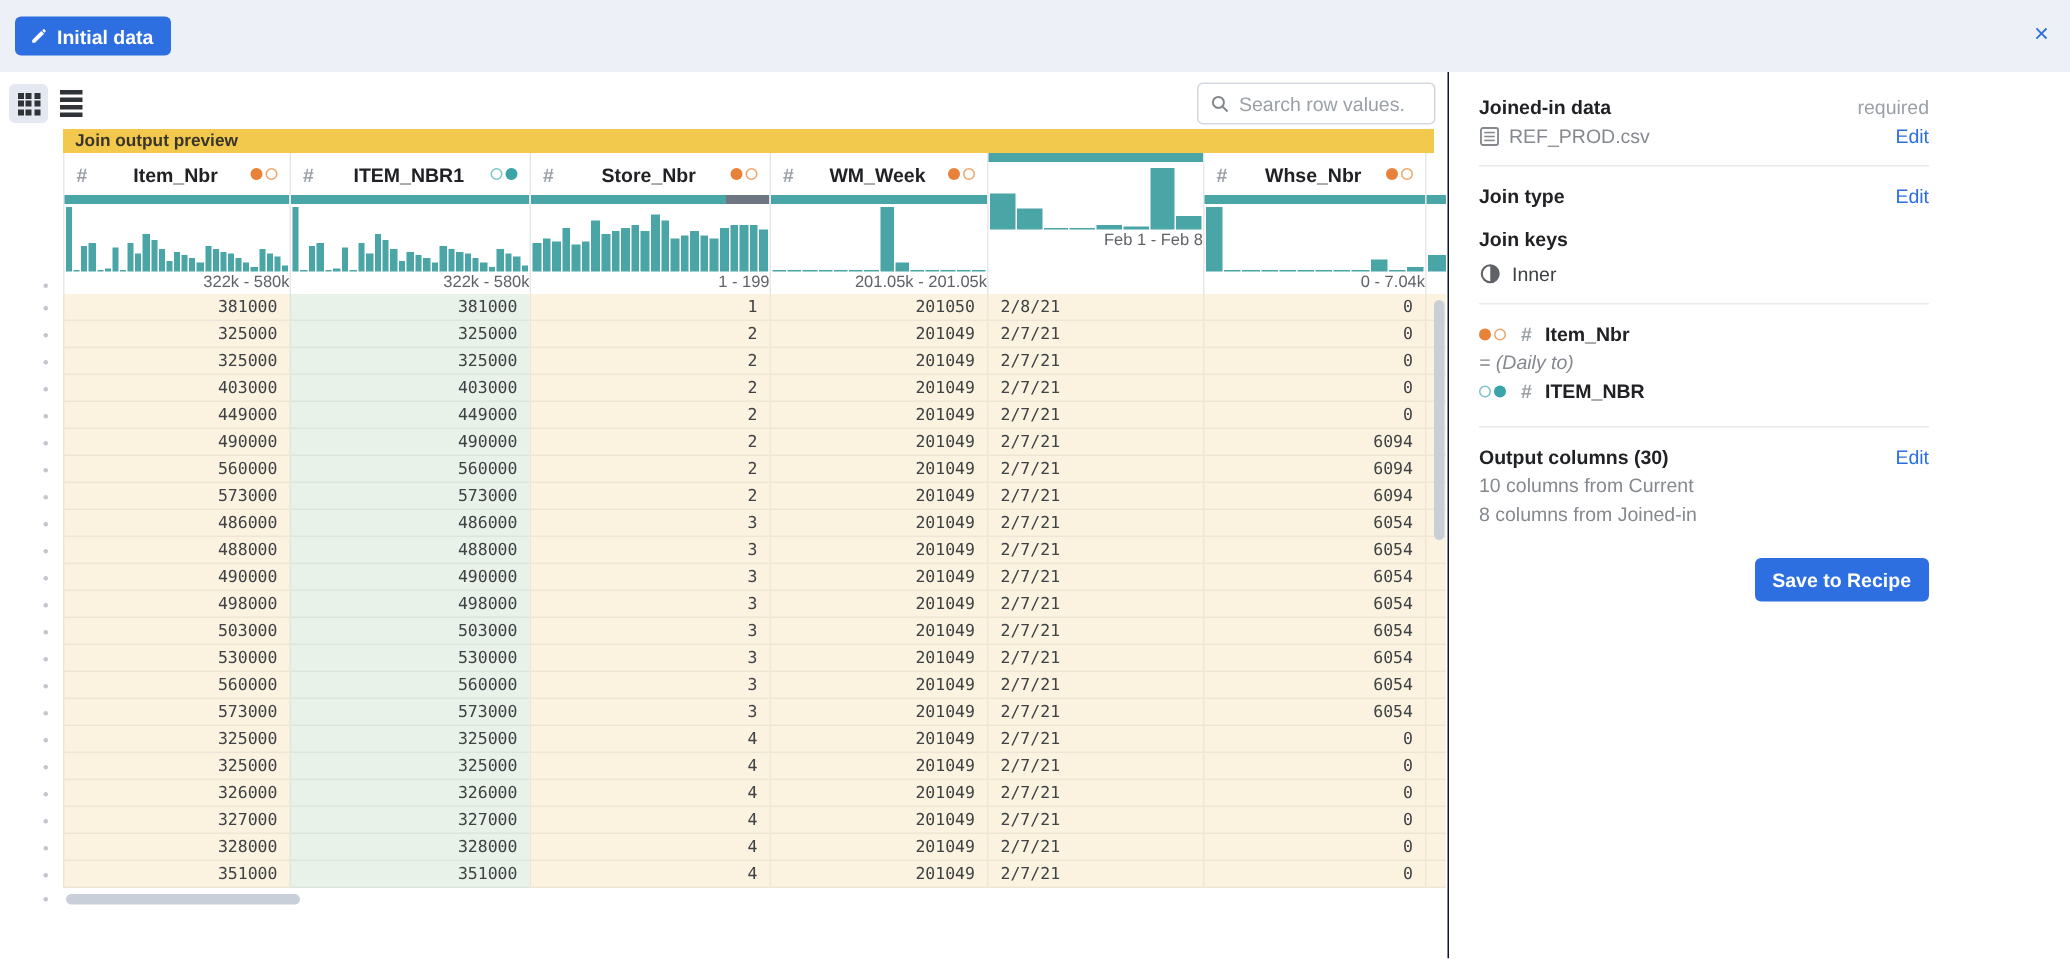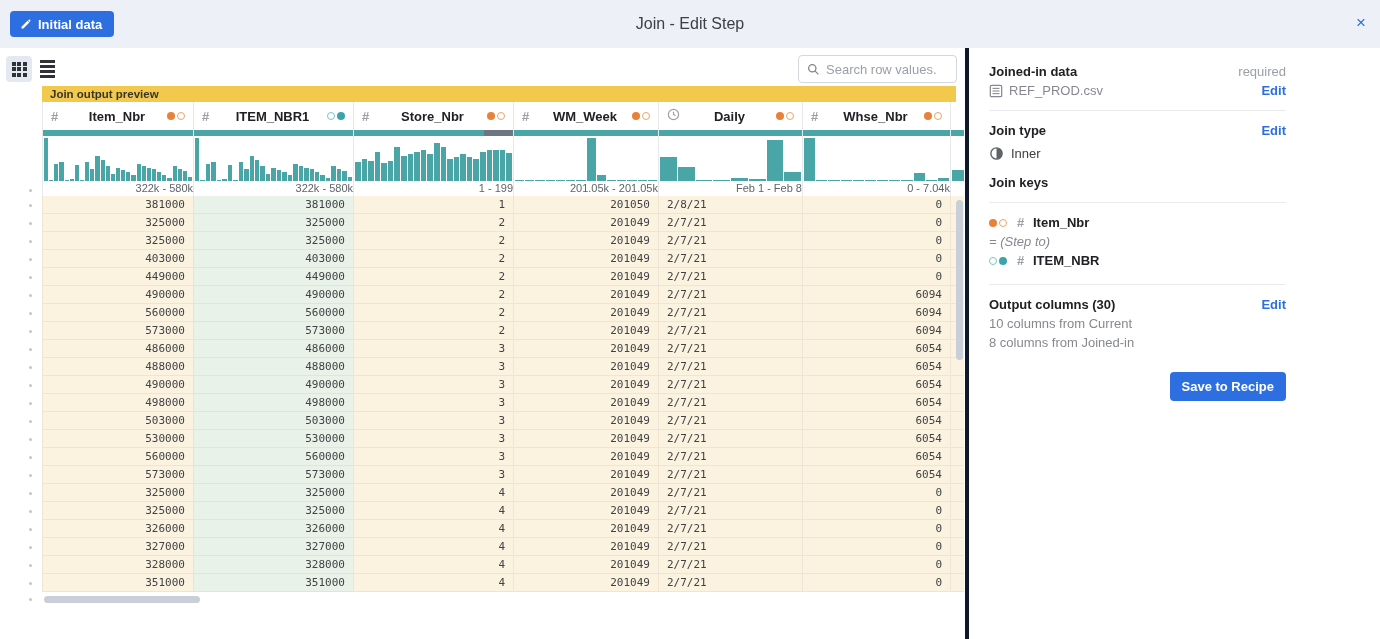--- a/index.html
+++ b/index.html
@@ -66,46 +66,45 @@
 
   #v-scrollbar { position:absolute; left:956px; top:152px; width:7px; height:160px; background:#C9CFD8; border-radius:4px; }
   #h-scrollbar { position:absolute; left:44px; top:548px; width:156px; height:7px; background:#C9CFD8; border-radius:4px; }
 
   
   #status-bar { position:absolute; left:0; top:605px; width:965px; height:34px; background:#FAFBFC; border-top:1px solid #E3E5E8;
     display:flex; align-items:center; padding-left:8px; gap:30px; }
   .status-item { display:flex; align-items:center; gap:6px; font-size:13px; color:#5F6368; }
 
   
-  #side-panel { position:absolute; left:965px; top:48px; width:337px; height:591px; background:#fff; border-left:4px solid #0f172a; padding:16px 16px 0 20px; }
+  #side-panel { position:absolute; left:965px; top:48px; width:337px; height:591px; background:#fff; border-left:1px solid #0f172a; padding:16px 16px 0 20px; }
   .panel-row { display:flex; align-items:center; }
   .panel-heading { font-size:13px; font-weight:700; color:#202124; }
   .panel-gray { font-size:13px; color:#85898F; }
-  .edit-link { font-size:13px; font-weight:700; color:#2D6FE1; margin-left:auto; cursor:pointer; text-decoration:none; }
+  .edit-link { font-size:13px; font-weight:400; color:#2D6FE1; margin-left:auto; cursor:pointer; text-decoration:none; }
   .required-text { font-size:13px; color:#9AA0A6; margin-left:auto; }
   .divider { height:1px; background:#E8EAED; margin:12px 0; }
   .key-name { font-size:13px; font-weight:700; color:#202124; }
   .equal-text { font-size:13px; font-style:italic; color:#85898F; }
   #save-btn { display:block; margin-left:auto; background:#2D6FE1; color:#fff; border:none; border-radius:4px;
     font-size:13px; font-weight:700; padding:7px 12px; cursor:pointer; }
   .mt4 { margin-top:4px; } .mt8 { margin-top:8px; } .mt14 { margin-top:14px; }
 </style>
 </head>
 <body>
 
 <div id="app">
 
   <div id="top-header">
     <button id="initial-data-btn">
       <svg width="12" height="12" viewBox="0 0 16 16">
           <path d="M2 11.5V14h2.5l8-8L10 3.5l-8 8zM13.7 4.3c.4-.4.4-1 0-1.4l-.6-.6c-.4-.4-1-.4-1.4 0l-.9.9 2 2 .9-.9z" fill="#fff"></path>
         </svg>
       <span>Initial data</span>
     </button>
-    <div id="dialog-title">Join - Edit Step</div>
     <button id="close-btn">×</button>
   </div>
 
   <div id="grid-region">
     <div class="view-toggle" id="grid-view-btn">
       <span class="grid-glyph">
           <i></i>
           <i></i>
           <i></i>
           <i></i>
@@ -291,31 +290,20 @@
             <i style="height: 13%;"></i>
             <i style="height: 2%;"></i>
             <i style="height: 2%;"></i>
             <i style="height: 2%;"></i>
             <i style="height: 2%;"></i>
             <i style="height: 2%;"></i>
           </div>
           <div class="range-label">201.05k - 201.05k</div>
         </div>
         <div class="col" style="width: 144px;">
-          <div class="col-name-row">
-            <span class="type-icon"><svg width="13" height="13" viewBox="0 0 16 16">
-                <circle cx="8" cy="8" r="6.3" fill="none" stroke="#9AA0A6" stroke-width="1.5"></circle>
-                <path d="M8 4.5V8l2.5 1.5" fill="none" stroke="#9AA0A6" stroke-width="1.5"></path>
-              </svg></span>
-            <span class="col-name">Daily</span>
-            <span class="dots">
-              <span class="dot orange-fill"></span>
-              <span class="dot orange-hollow"></span>
-            </span>
-          </div>
           <div class="quality-bar">
             <span class="q-teal" style="width: 100%;"></span>
           </div>
           <div class="hist">
             <i style="height: 55%;"></i>
             <i style="height: 32%;"></i>
             <i style="height: 3%;"></i>
             <i style="height: 3%;"></i>
             <i style="height: 6%;"></i>
             <i style="height: 4%;"></i>
@@ -614,43 +602,43 @@
       <span class="panel-gray">REF_PROD.csv</span>
       <a class="edit-link">Edit</a>
     </div>
 
     <div class="divider"></div>
 
     <div class="panel-row">
       <span class="panel-heading">Join type</span>
       <a class="edit-link">Edit</a>
     </div>
+    <div class="panel-row mt14">
+      <span class="panel-heading">Join keys</span>
+    </div>
+
     <div class="panel-row mt8">
       <svg width="15" height="15" viewBox="0 0 16 16" style="margin-right:7px;">
           <circle cx="8" cy="8" r="6" fill="none" stroke="#5F6368" stroke-width="1.5"></circle>
           <path d="M8 2a6 6 0 0 1 0 12z" fill="#5F6368"></path>
         </svg>
       <span style="font-size:13px;color:#3C4043;">Inner</span>
-    </div>
-
-    <div class="panel-row mt14">
-      <span class="panel-heading">Join keys</span>
     </div>
     <div class="divider"></div>
 
     <div class="panel-row">
       <span class="dots" style="margin-right:10px;">
           <span class="dot orange-fill"></span>
           <span class="dot orange-hollow"></span>
         </span>
       <span class="type-icon">#</span>
       <span class="key-name">Item_Nbr</span>
     </div>
     <div class="panel-row mt4">
-      <span class="equal-text">= (Step to)</span>
+      <span class="equal-text">= (Daily to)</span>
     </div>
     <div class="panel-row mt4">
       <span class="dots" style="margin-right:10px;">
           <span class="dot teal-hollow"></span>
           <span class="dot teal-fill"></span>
         </span>
       <span class="type-icon">#</span>
       <span class="key-name">ITEM_NBR</span>
     </div>
 

